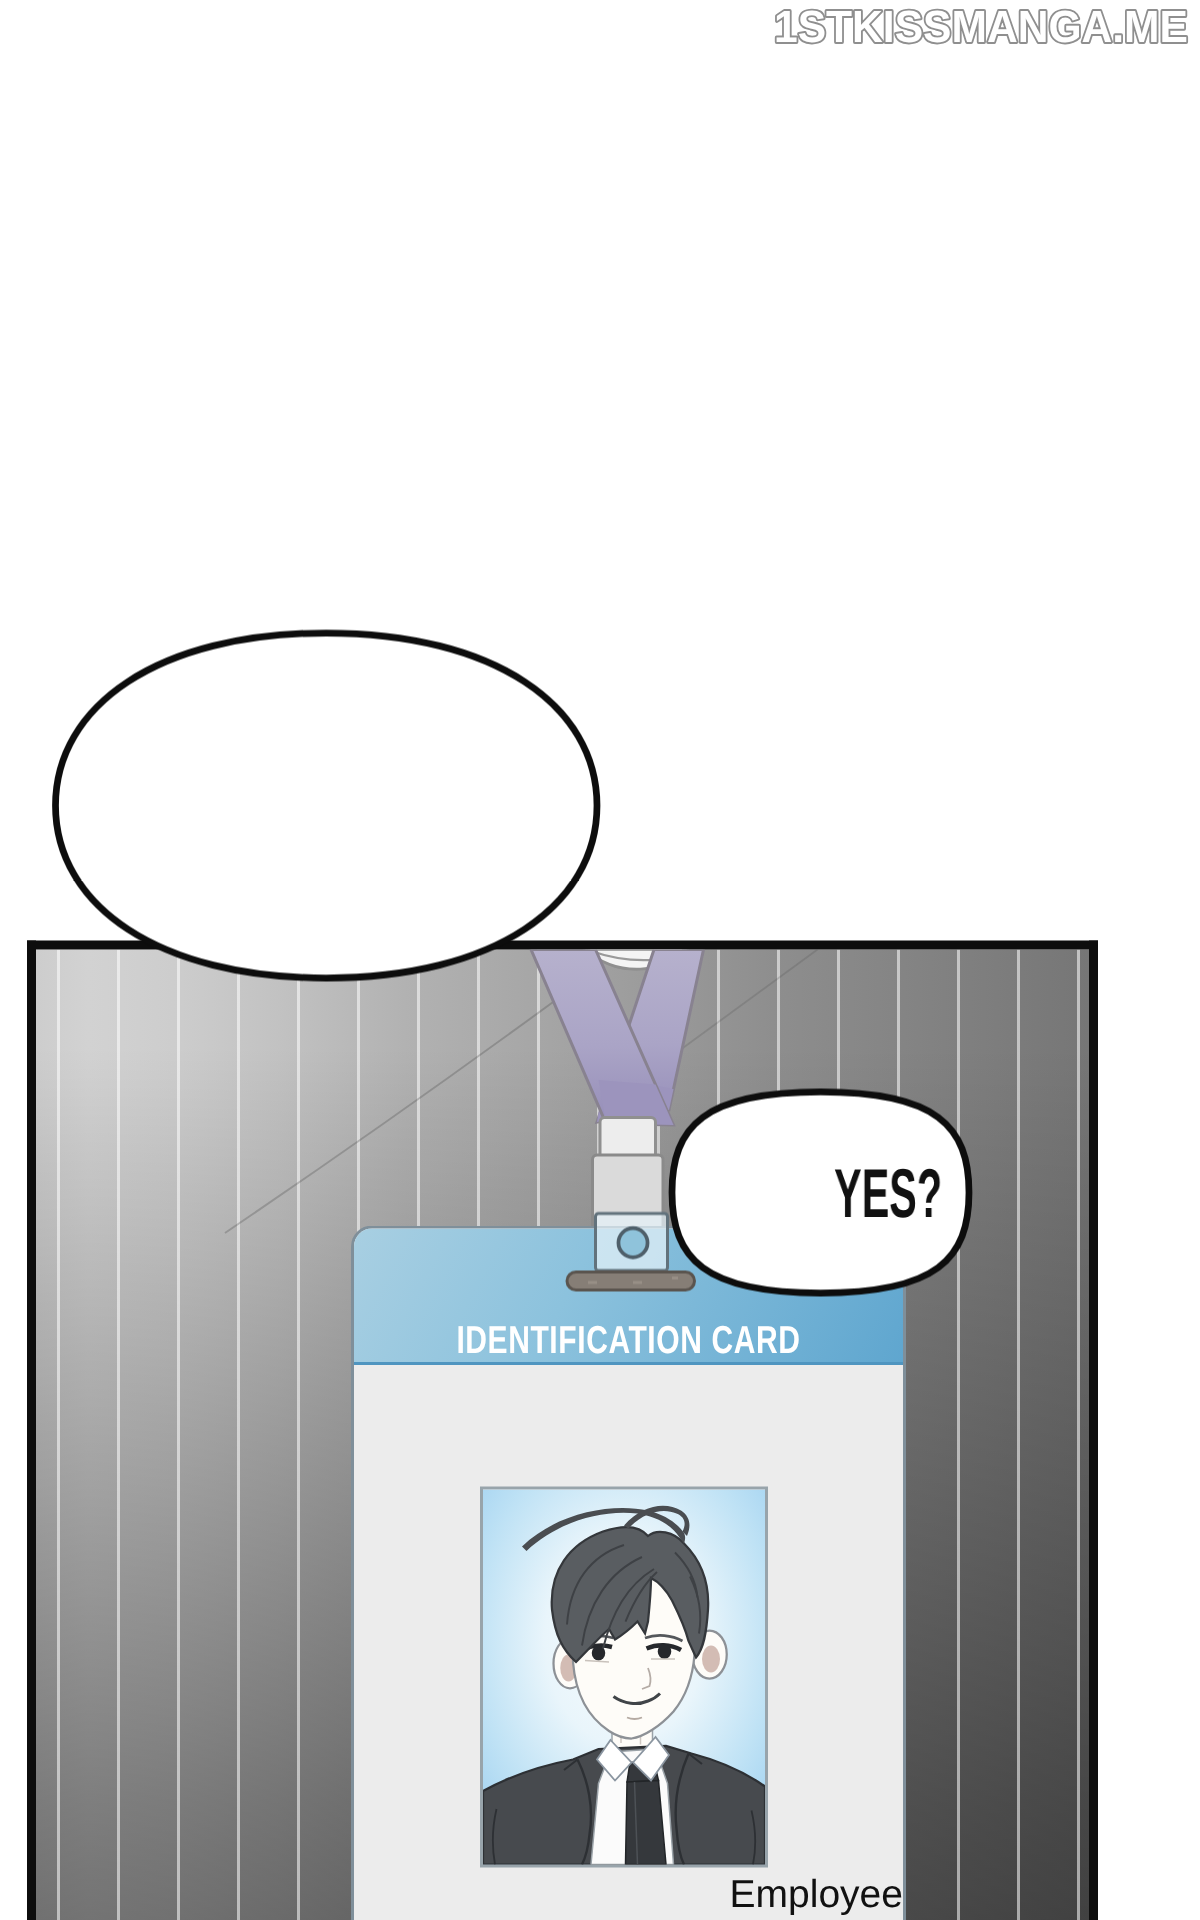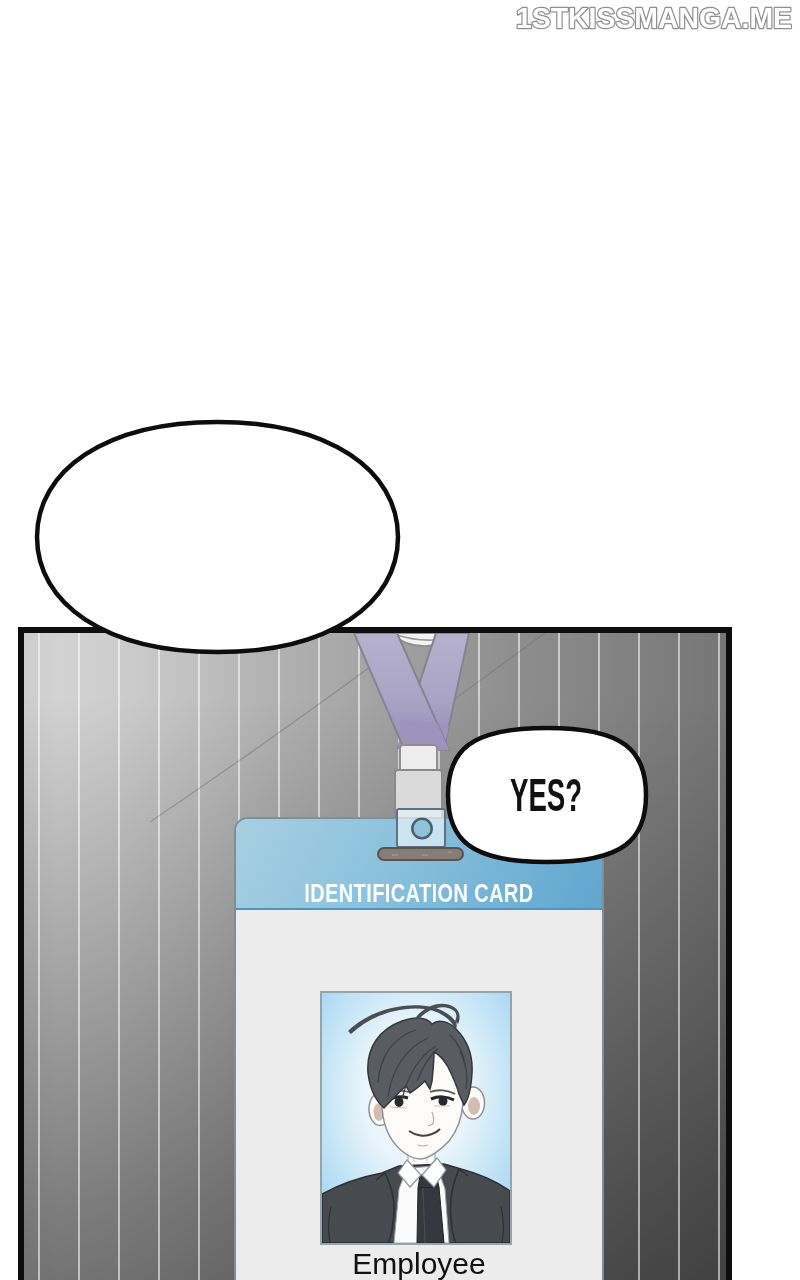--- a/index.html
+++ b/index.html
@@ -10,21 +10,21 @@
       repeating-linear-gradient(90deg, rgba(255,255,255,0) 0px, rgba(255,255,255,0) 14px, rgba(255,255,255,0.55) 14px, rgba(255,255,255,0.55) 16px, rgba(255,255,255,0) 16px, rgba(255,255,255,0) 40px),
       linear-gradient(180deg, rgba(0,0,0,0) 0%, rgba(0,0,0,0) 10%, rgba(0,0,0,0.24) 57%, rgba(0,0,0,0.40) 88%, rgba(0,0,0,0.45) 100%),
       linear-gradient(90deg,#cdcdcd 0%,#d2d2d2 5%,#cdcdcd 13%,#c2c2c2 23%,#b2b2b2 35%,#a2a2a2 52%,#8e8e8e 70%,#828282 85%,#767676 100%);
     overflow:hidden;}
   .lan{position:absolute;left:0;top:0;}
   .card{position:absolute;left:210px;top:184px;width:370px;height:463px;background:#ececec;border:2px solid #7f8f9a;border-bottom:none;border-radius:14px 14px 0 0;box-sizing:border-box;overflow:hidden;}
   .chead{position:absolute;left:0;top:0;width:100%;height:89px;background:linear-gradient(118deg,#a8cfe2 0%,#8cc2dd 40%,#5fa6cf 100%);border-bottom:2px solid #4f95c0;}
   .chead .t{position:absolute;left:0;right:0;top:61px;text-align:center;color:#ffffff;font-weight:bold;font-size:26px;line-height:26px;}
   .chead .t span{display:inline-block;transform:scaleX(0.77);letter-spacing:0.5px;will-change:transform;}
   .photo{position:absolute;left:84px;top:172px;width:188px;height:250px;border:2px solid #98a4ab;box-sizing:content-box;}
-  .emp{position:absolute;left:0;right:0;top:428px;text-align:center;font-size:30px;color:#111;}
+  .emp{position:absolute;left:0;right:0;top:428px;text-align:right;font-size:26px;color:#111;}
   .bubble-svg{position:absolute;}
   .btext{position:absolute;color:#111;font-weight:bold;white-space:nowrap;will-change:transform;}
   .btext span{will-change:transform;}
 </style>
 </head>
 <body>
 <div class="page">
   <svg style="position:absolute;left:505px;top:0;" width="295" height="40" viewBox="0 0 295 40">
     <text x="287" y="28" text-anchor="end" font-family="Liberation Sans, sans-serif" font-size="30" font-weight="bold" textLength="276" lengthAdjust="spacingAndGlyphs" fill="#ffffff" stroke="#8f8f8f" stroke-width="2.6" paint-order="stroke" stroke-linejoin="round">1STKISSMANGA.ME</text>
   </svg>
@@ -134,18 +134,18 @@
       <rect x="373" y="176" width="48" height="38" rx="2" fill="rgba(229,241,248,0.72)" stroke="#62727c" stroke-width="2"></rect>
       <circle cx="398" cy="195.5" r="9.7" fill="#8fc3db" stroke="#4e5f6a" stroke-width="2.5"></circle>
       <rect x="354" y="215" width="85" height="12" rx="6" fill="#867e76" stroke="#5a544e" stroke-width="2"></rect>
       <path d="M368,222 L374,222 M398,222 L404,222 M424,219 L428,219" stroke="#988f86" stroke-width="2"></path>
     </svg>
   </div>
 
   <svg class="bubble-svg" style="left:443px;top:723px;" width="208" height="144" viewBox="0 0 208 144">
     <path d="M5,72 C5,27.8 26.8,5 104,5 C181.2,5 203,27.8 203,72 C203,116.2 181.2,139 104,139 C26.8,139 5,116.2 5,72 Z" fill="#ffffff" stroke="#0d0d0d" stroke-width="4.5"></path>
   </svg>
-  <div class="btext" style="left:446px;top:768px;width:200px;text-align:center;font-size:46px;"><span style="display:inline-block;transform:scaleX(0.6);">YES?</span></div>
+  <div class="btext" style="left:446px;top:768px;width:200px;text-align:center;font-size:46px;padding-left:46px;"><span style="display:inline-block;transform:scaleX(0.6);">YES?</span></div>
 
   <svg class="bubble-svg" style="left:32px;top:417px;" width="371" height="240" viewBox="0 0 371 240">
     <path d="M5,120 C5,53.3 73.6,5 185.5,5 C297.4,5 366,53.3 366,120 C366,186.7 297.4,235 185.5,235 C73.6,235 5,186.7 5,120 Z" fill="#ffffff" stroke="#0d0d0d" stroke-width="4.5"></path>
   </svg>
 </div>
 
 </body></html>

